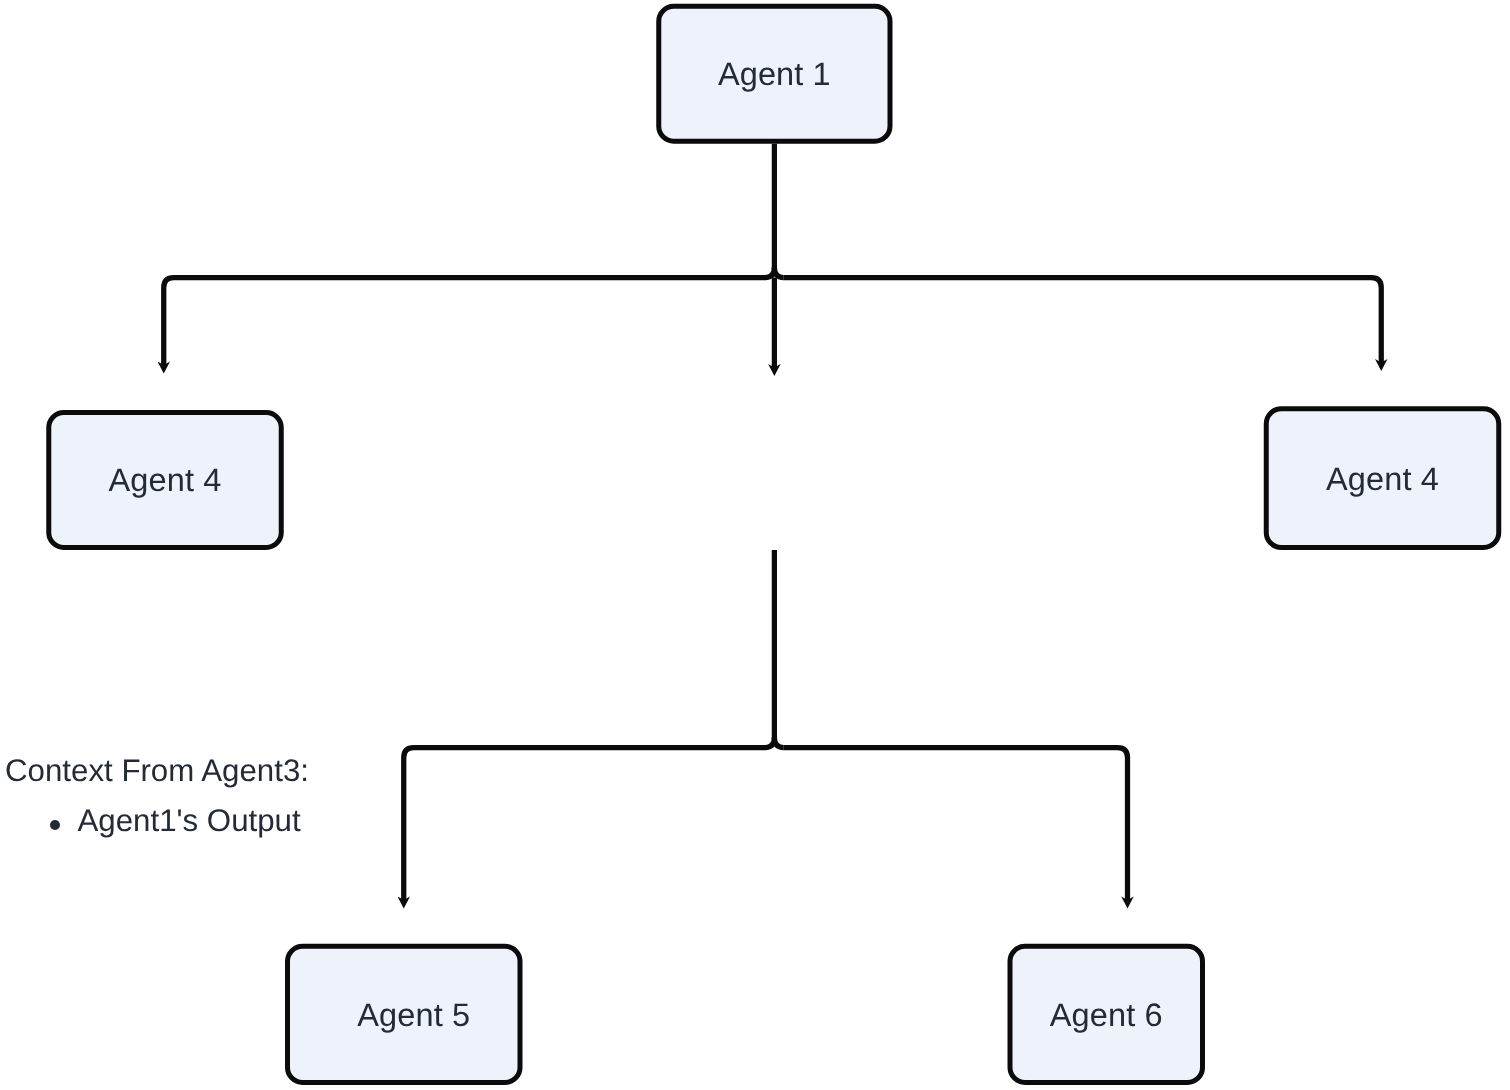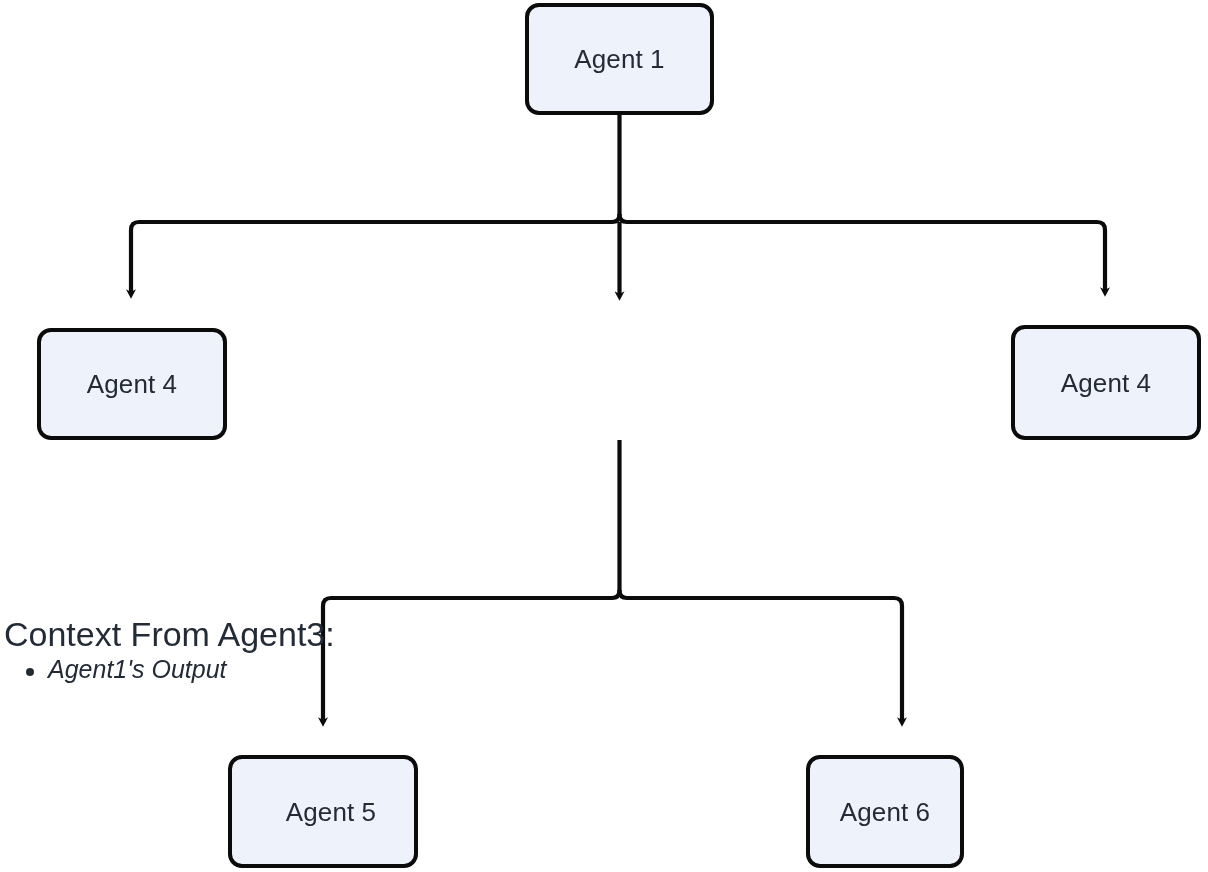--- a/index.html
+++ b/index.html
@@ -42,31 +42,30 @@
     letter-spacing: 0.1px;
     white-space: nowrap;
   }
   #context-note {
     position: absolute;
     left: 4px;
     top: 600px;
     width: 300px;
   }
   .note-title {
-    font-size: 34px;
+    font-size: 25px;
     line-height: 1.08;
     color: #232b37;
     white-space: nowrap;
-    margin: 16px 0 4px 0;
+    margin: 4px 0 4px 0;
   }
   .note-list {
     list-style: none;
-    margin: 0;
+    margin: 14px;
     padding: 0;
-    font-style: italic;
   }
   .note-item {
     font-size: 25px;
     line-height: 1.0;
     color: #232b37;
     white-space: nowrap;
     margin: 0 0 8px 0;
     padding-left: 44px;
     position: relative;
   }

